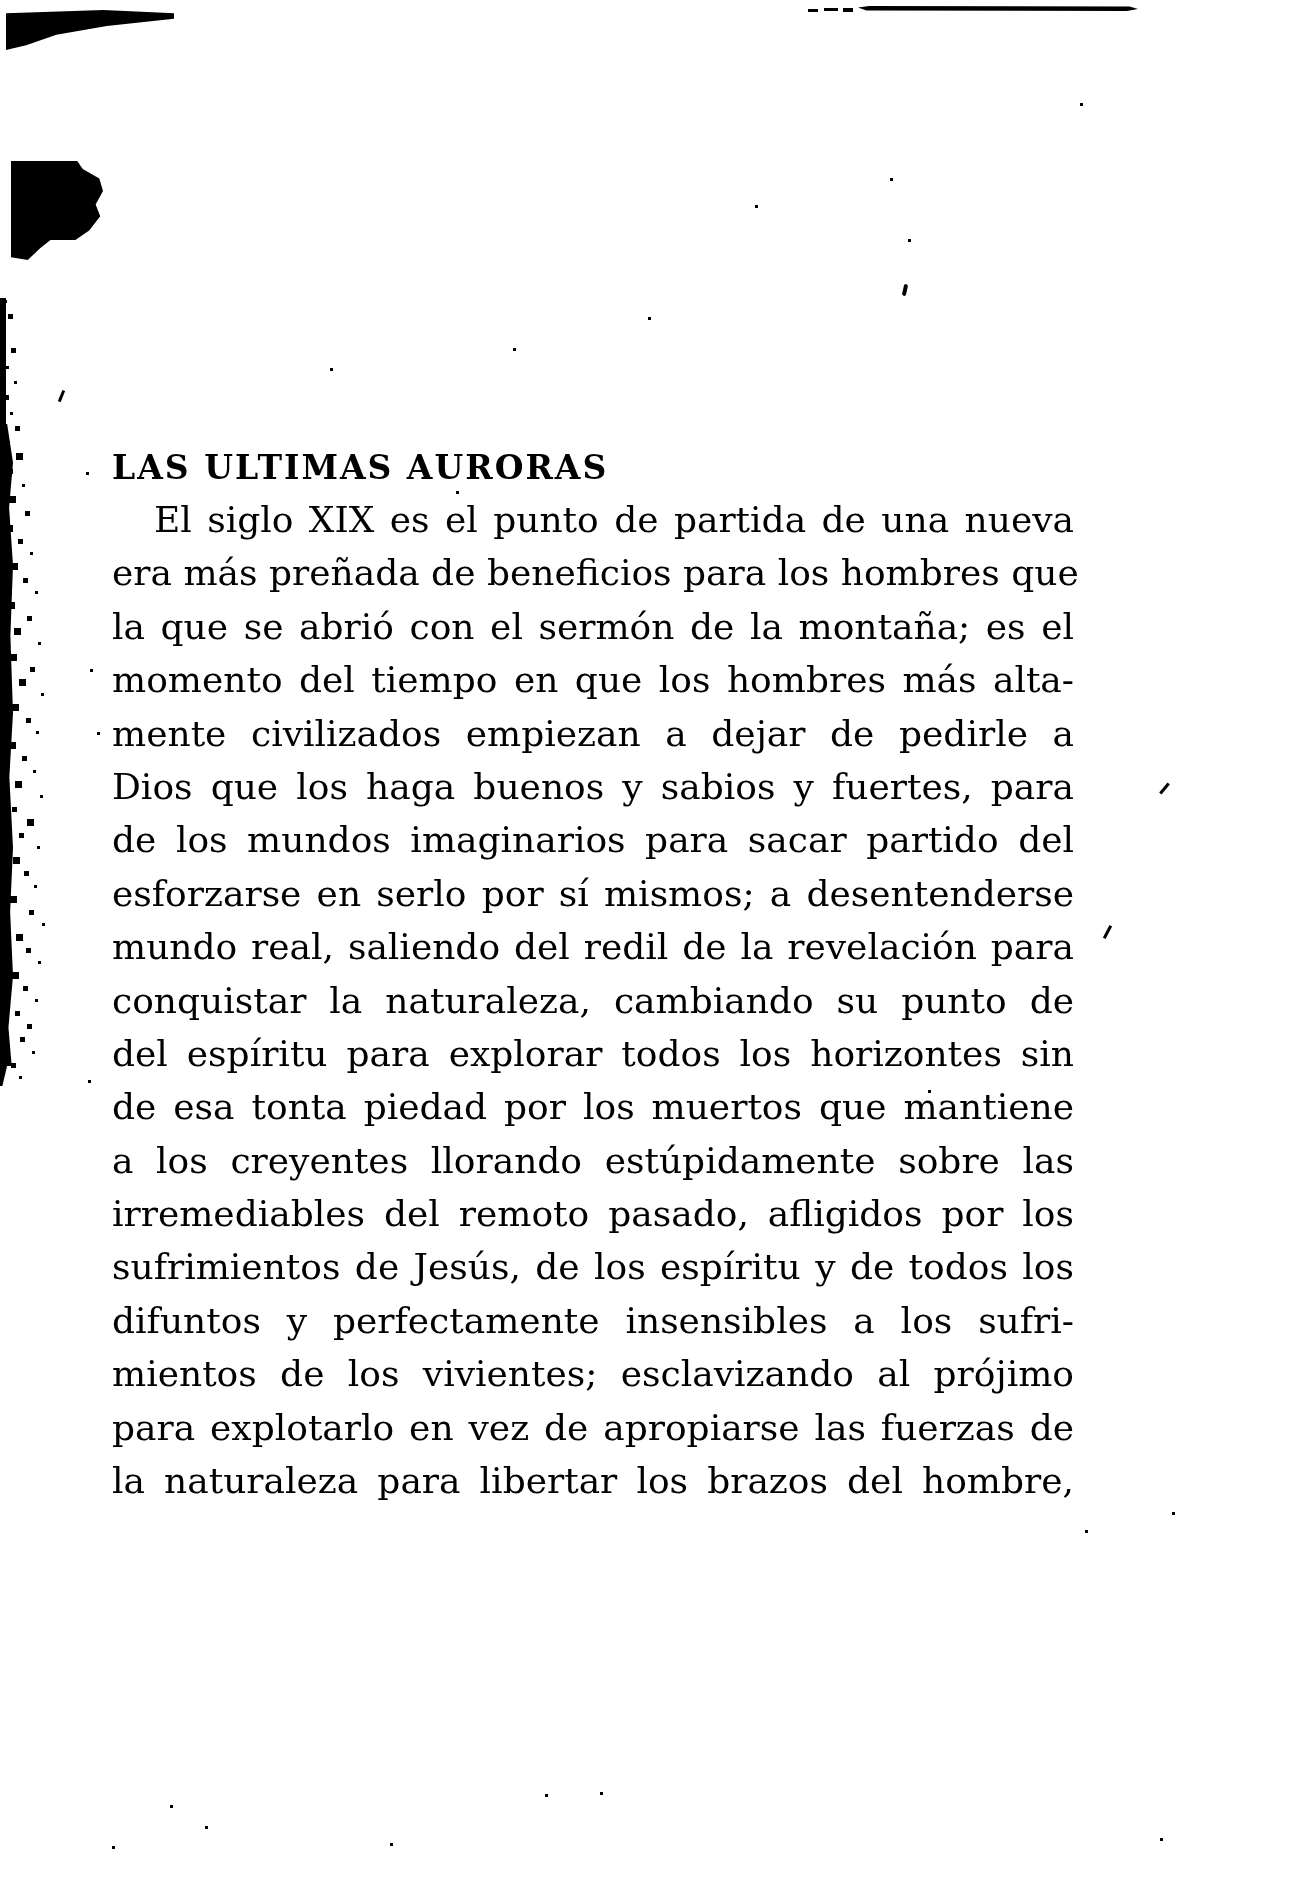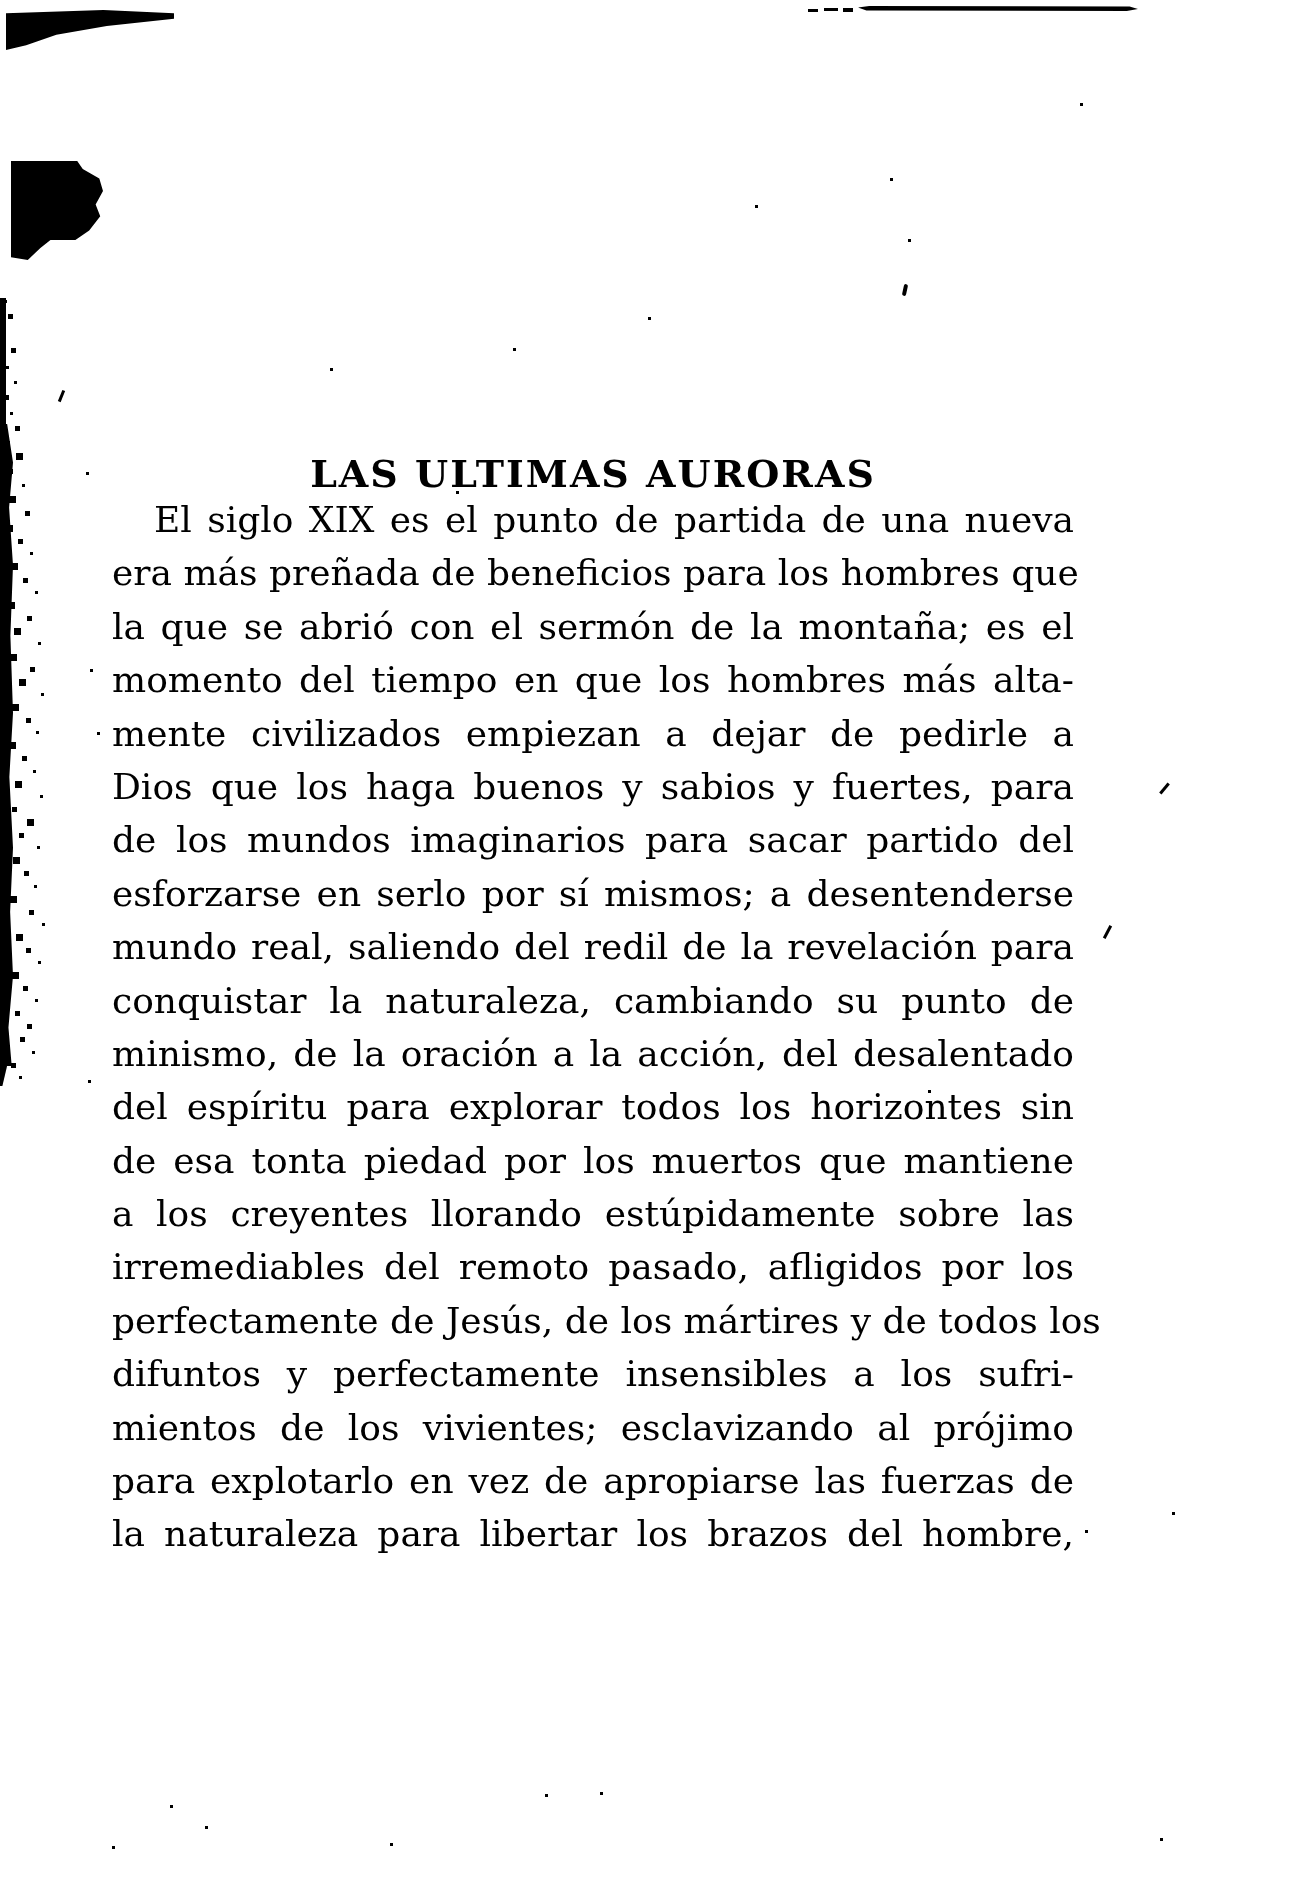--- a/index.html
+++ b/index.html
@@ -9,22 +9,22 @@
     height:1903px;
     background:#ffffff;
     overflow:hidden;
     font-family:"DejaVu Serif","Liberation Serif",serif;
     color:#000;
   }
   
   .title{
     position:absolute;
     top:426px; left:112px; width:962px;
-    text-align:center;
-    font-size:38px;
+    text-align:left;
+    font-size:33px;
     font-weight:bold;
     letter-spacing:2px;
     white-space:nowrap;
   }
   .body-text{
     position:absolute;
     left:112px; top:493px; width:962px;
   }
   .line{
     height:53.4px;
@@ -126,25 +126,24 @@
       <div class="line indent">El siglo XIX es el punto de partida de una nueva</div>
       <div class="line">era más preñada de beneficios para los hombres que</div>
       <div class="line">la que se abrió con el sermón de la montaña; es el</div>
       <div class="line">momento del tiempo en que los hombres más alta-</div>
       <div class="line">mente civilizados empiezan a dejar de pedirle a</div>
       <div class="line">Dios que los haga buenos y sabios y fuertes, para</div>
       <div class="line">de los mundos imaginarios para sacar partido del</div>
       <div class="line">esforzarse en serlo por sí mismos; a desentenderse</div>
       <div class="line">mundo real, saliendo del redil de la revelación para</div>
       <div class="line">conquistar la naturaleza, cambiando su punto de</div>
-      <div class="line">minismo, de la oración a la acción, del desalentado</div>
       <div class="line">del espíritu para explorar todos los horizontes sin</div>
       <div class="line">de esa tonta piedad por los muertos que mantiene</div>
       <div class="line">a los creyentes llorando estúpidamente sobre las</div>
       <div class="line">irremediables del remoto pasado, afligidos por los</div>
-      <div class="line">perfectamente de Jesús, de los mártires y de todos los</div>
+      <div class="line">sufrimientos de Jesús, de los espíritu y de todos los</div>
       <div class="line">difuntos y perfectamente insensibles a los sufri-</div>
       <div class="line">mientos de los vivientes; esclavizando al prójimo</div>
       <div class="line">para explotarlo en vez de apropiarse las fuerzas de</div>
       <div class="line">la naturaleza para libertar los brazos del hombre,</div>
     </div>
 
 </div>
 
 </body></html>

